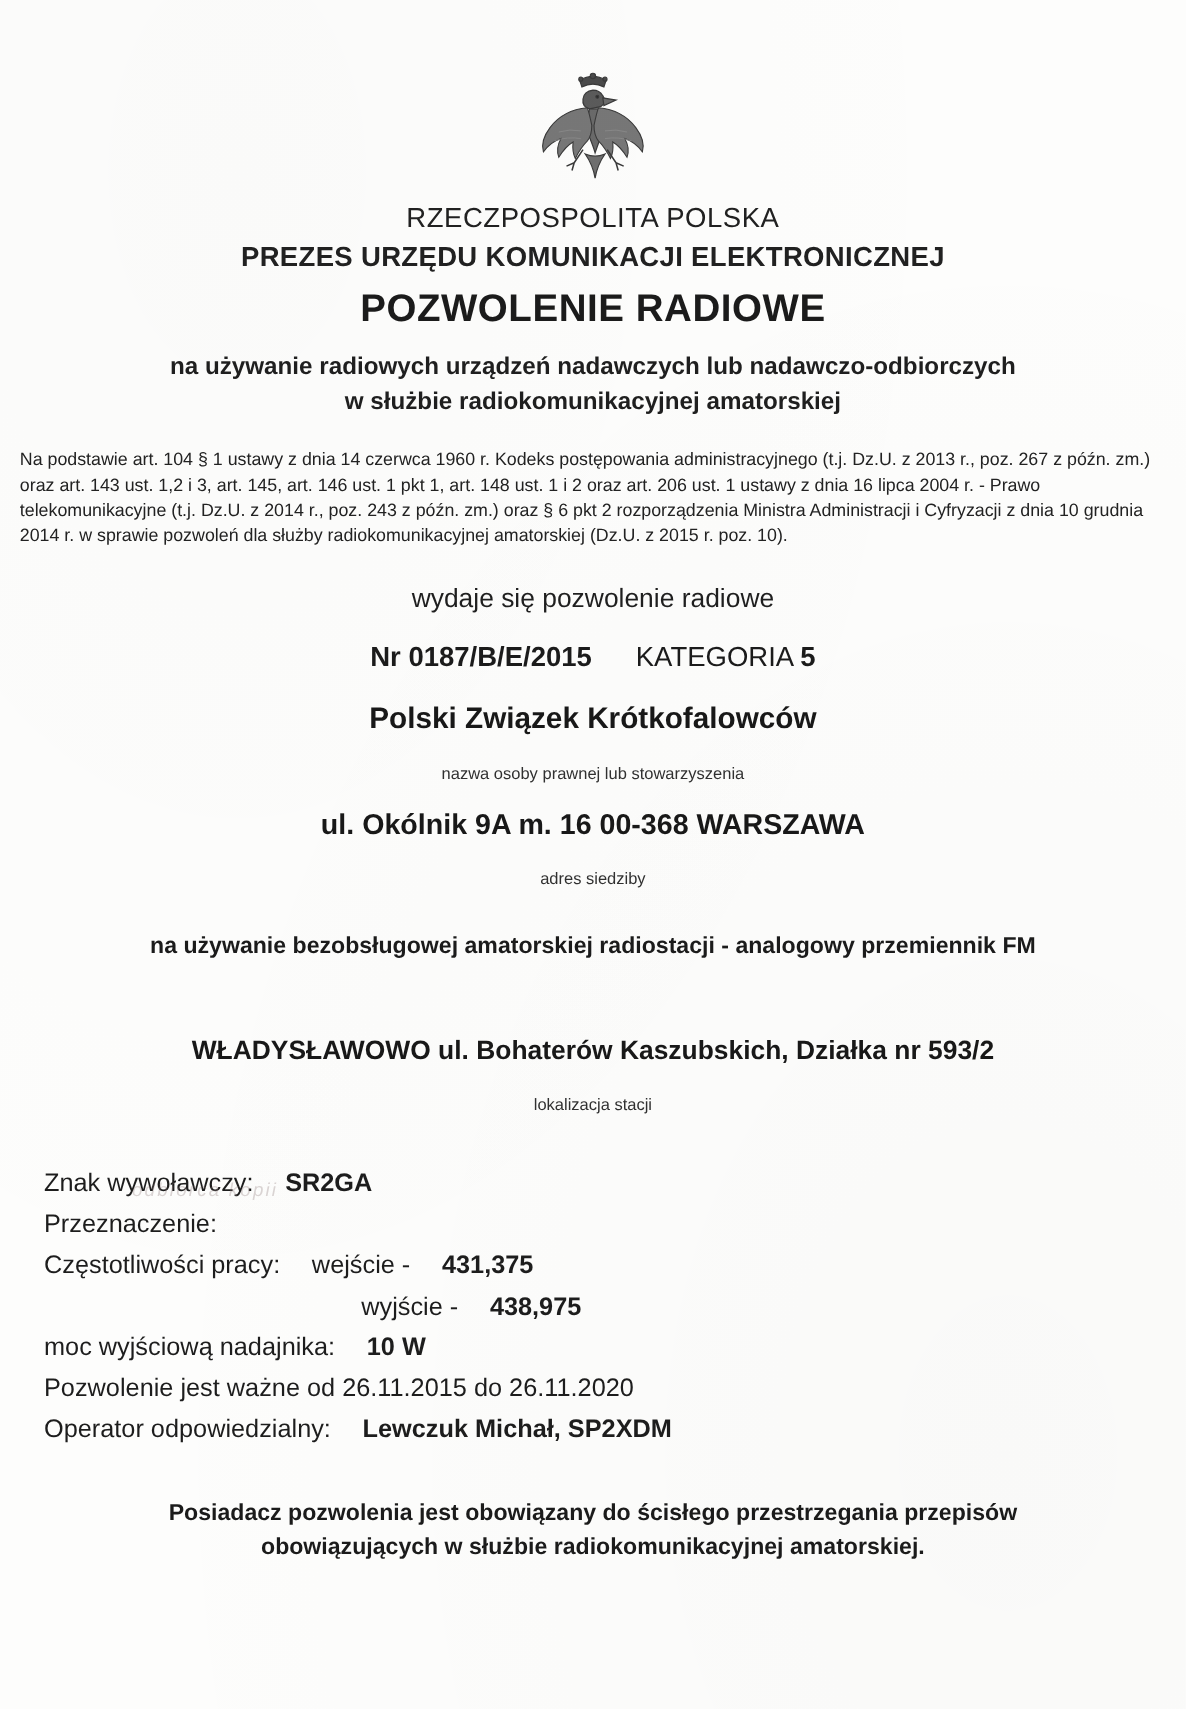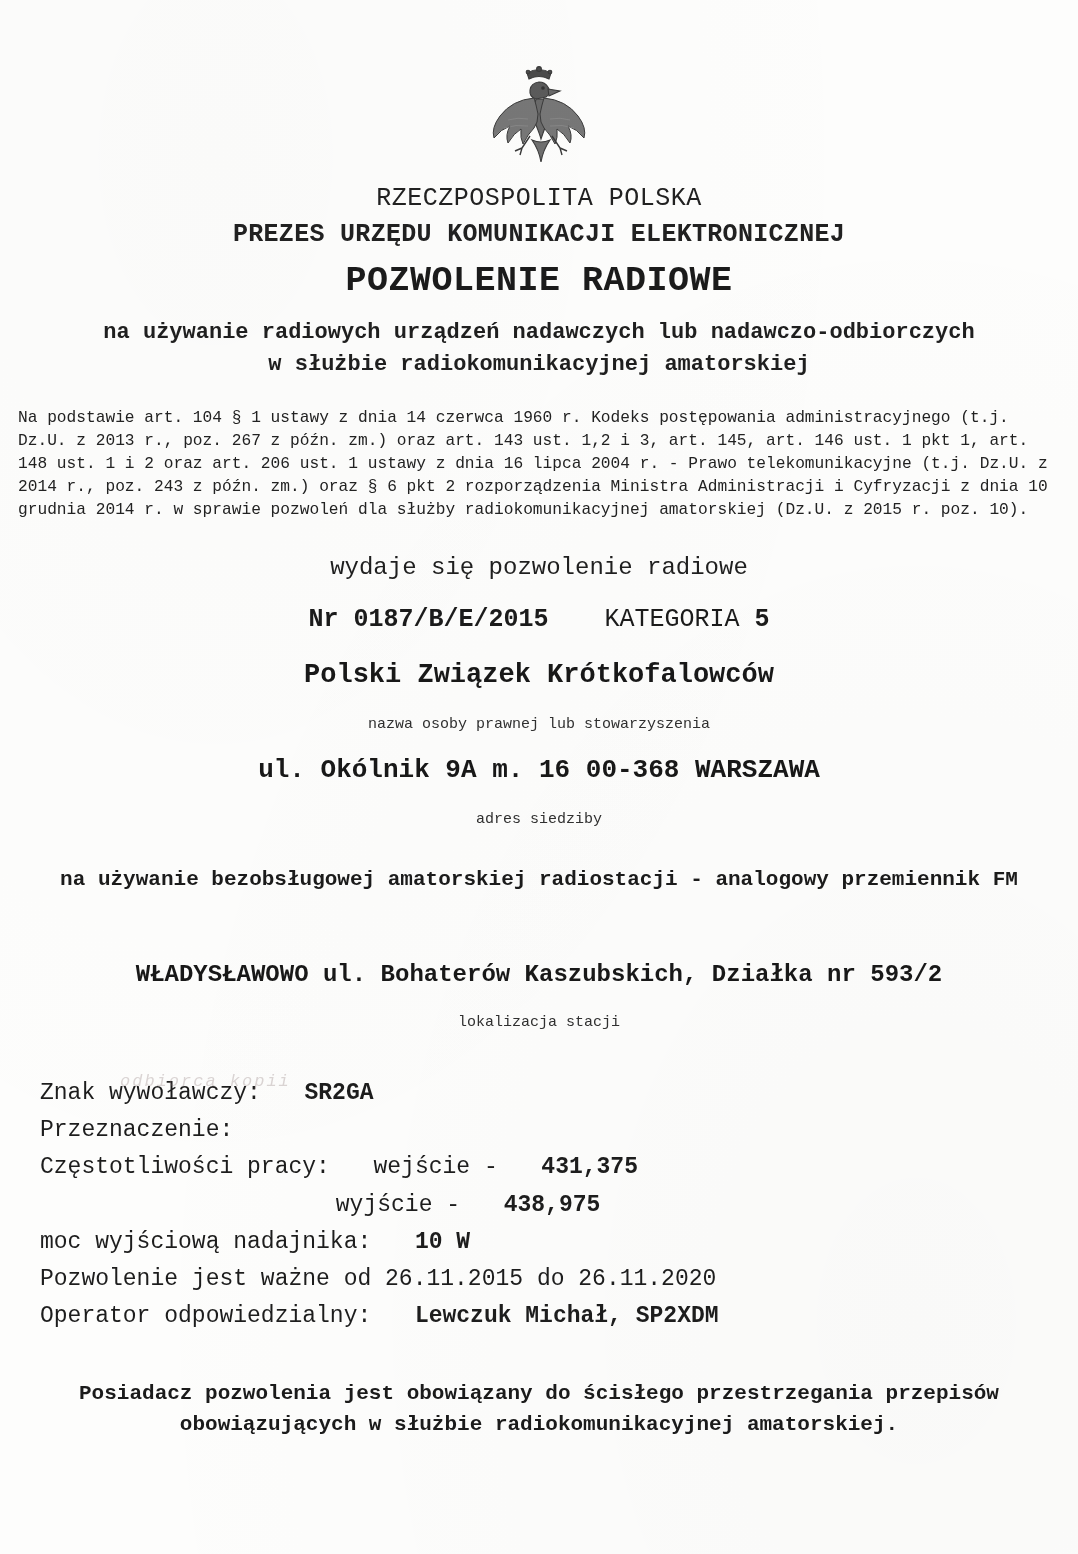--- a/index.html
+++ b/index.html
@@ -13,21 +13,20 @@
     font-family: "Liberation Sans", sans-serif;
     color: #1a1a1a;
     position: relative;
     overflow: hidden;
   }
   .page {
     position: relative;
     width: 1078px;
     height: 1554px;
     background: #fdfdfc;
-    font-family: Liberation Mono, monospace;
   }
   
   .page::before {
     content: "";
     position: absolute;
     inset: 0;
     background:
       radial-gradient(ellipse at 20% 10%, rgba(0,0,0,0.012), rgba(0,0,0,0) 60%),
       radial-gradient(ellipse at 85% 85%, rgba(0,0,0,0.015), rgba(0,0,0,0) 65%);
     pointer-events: none;

